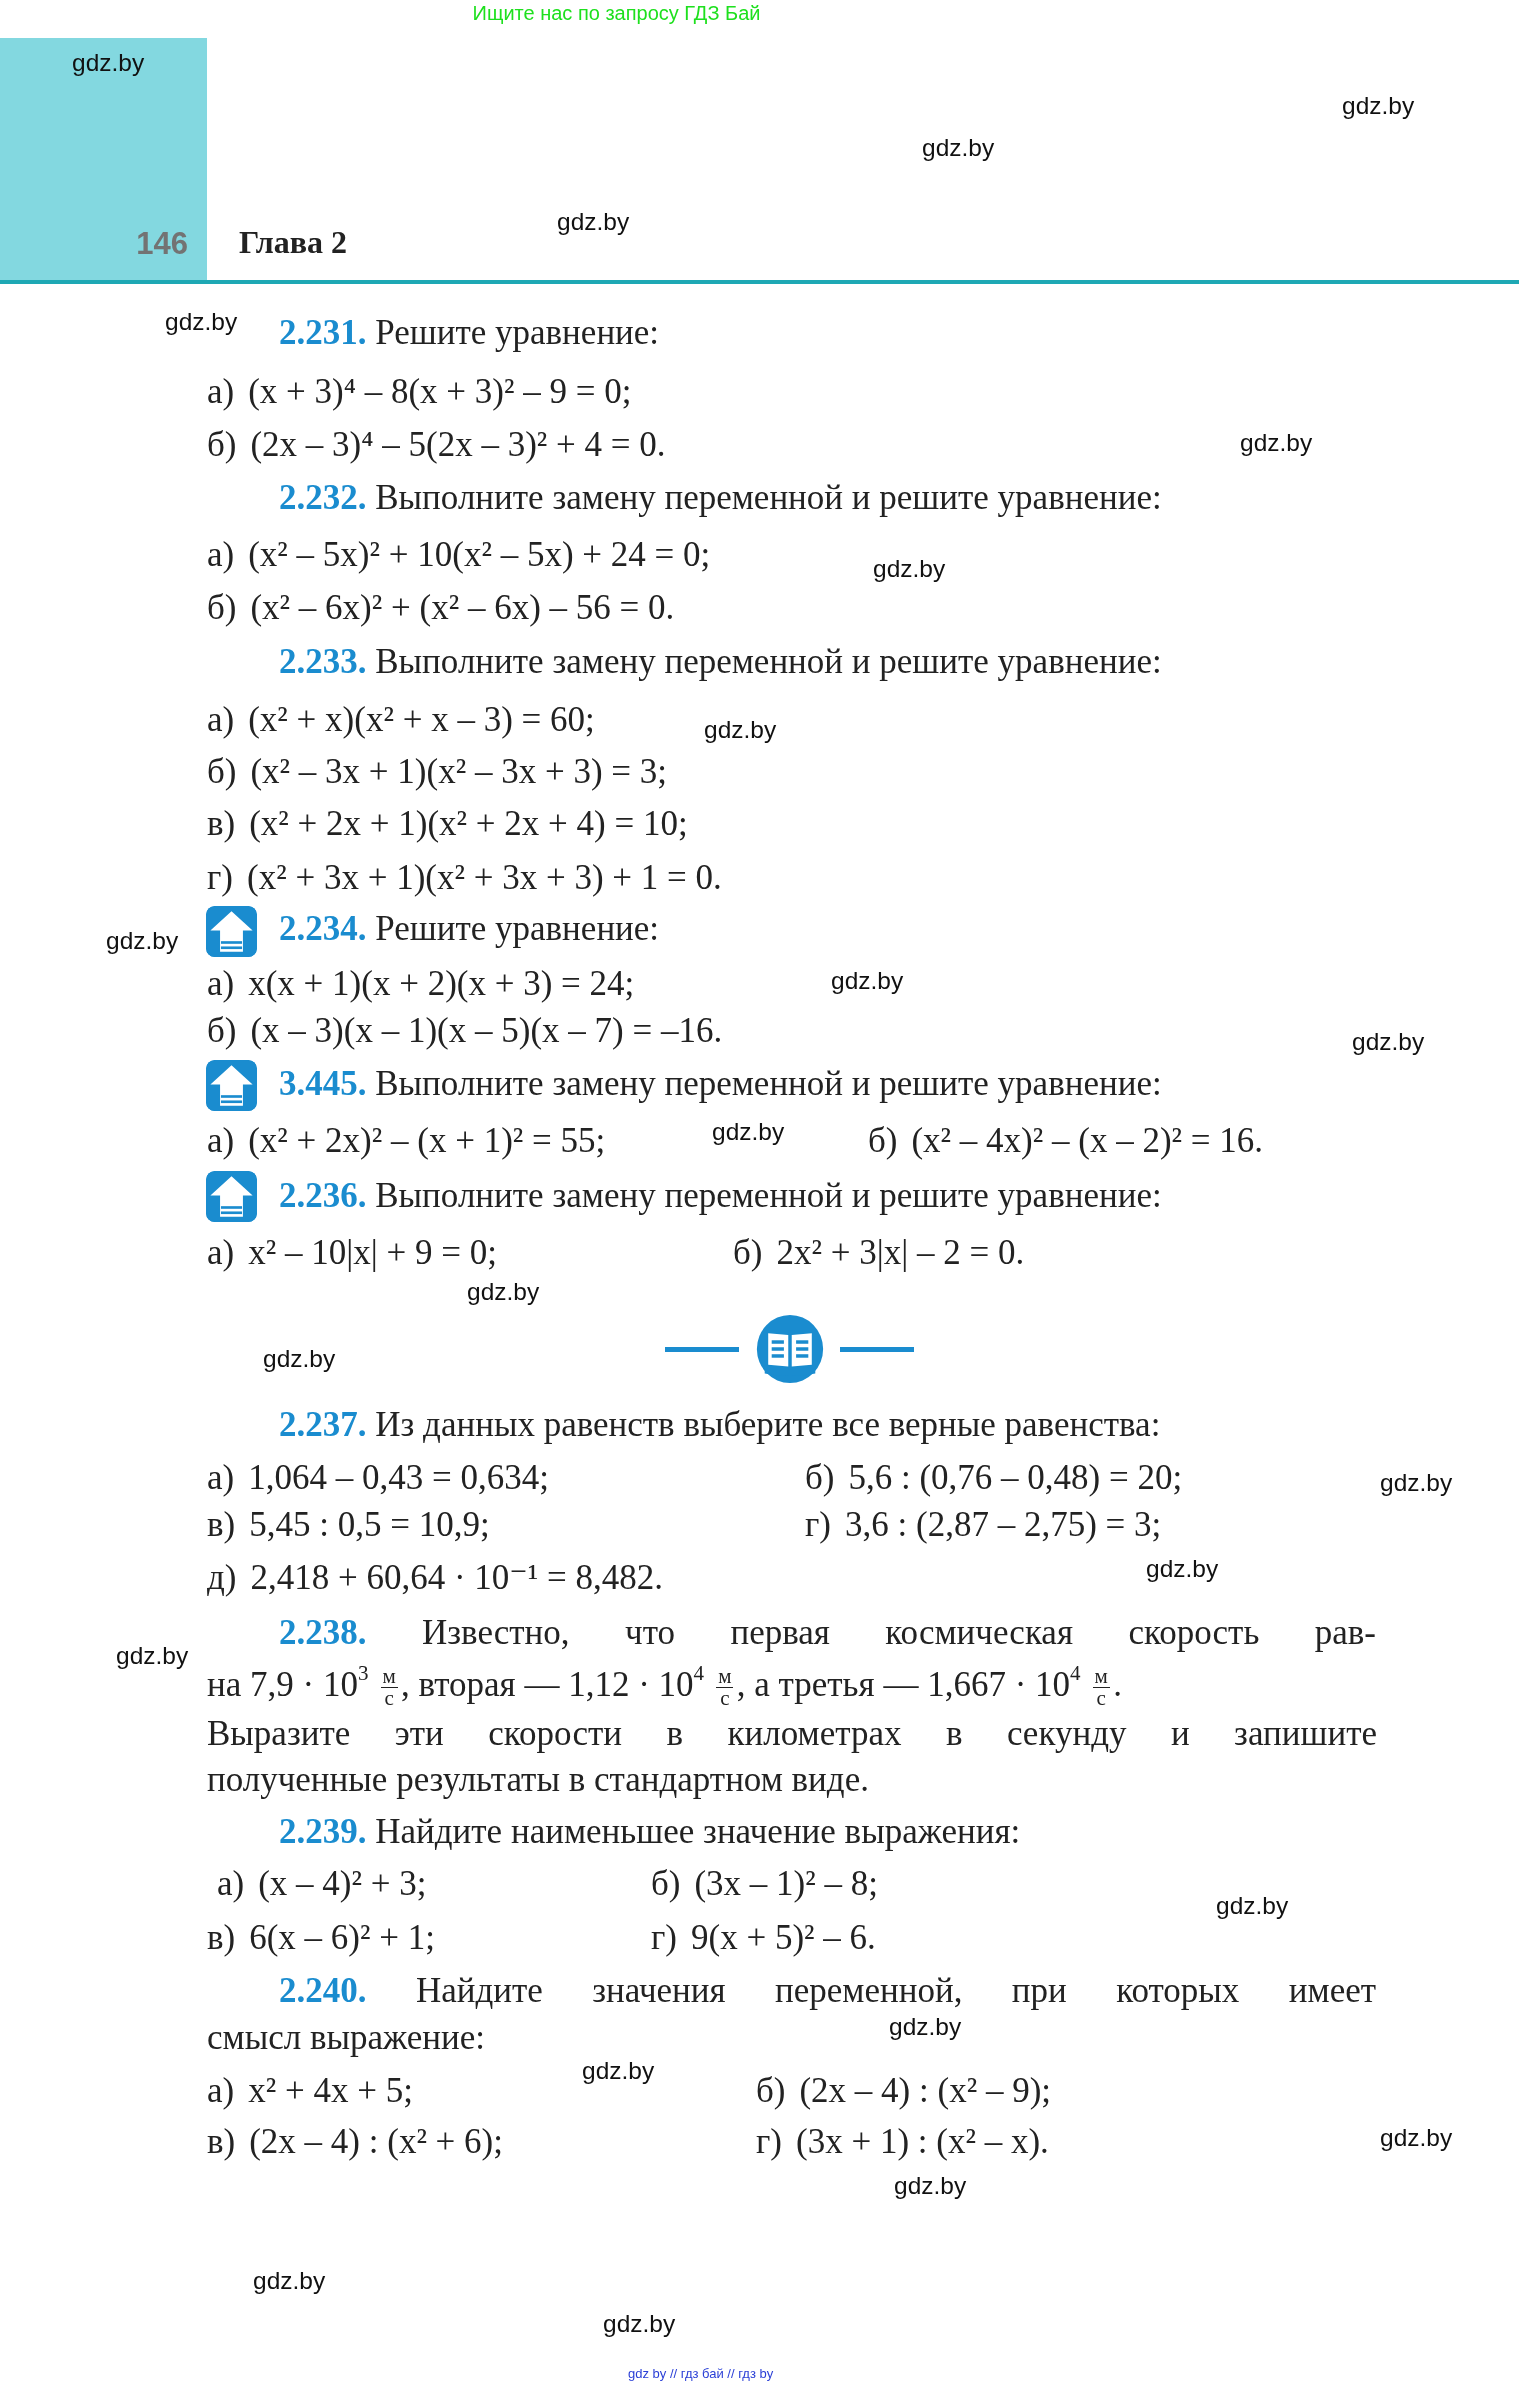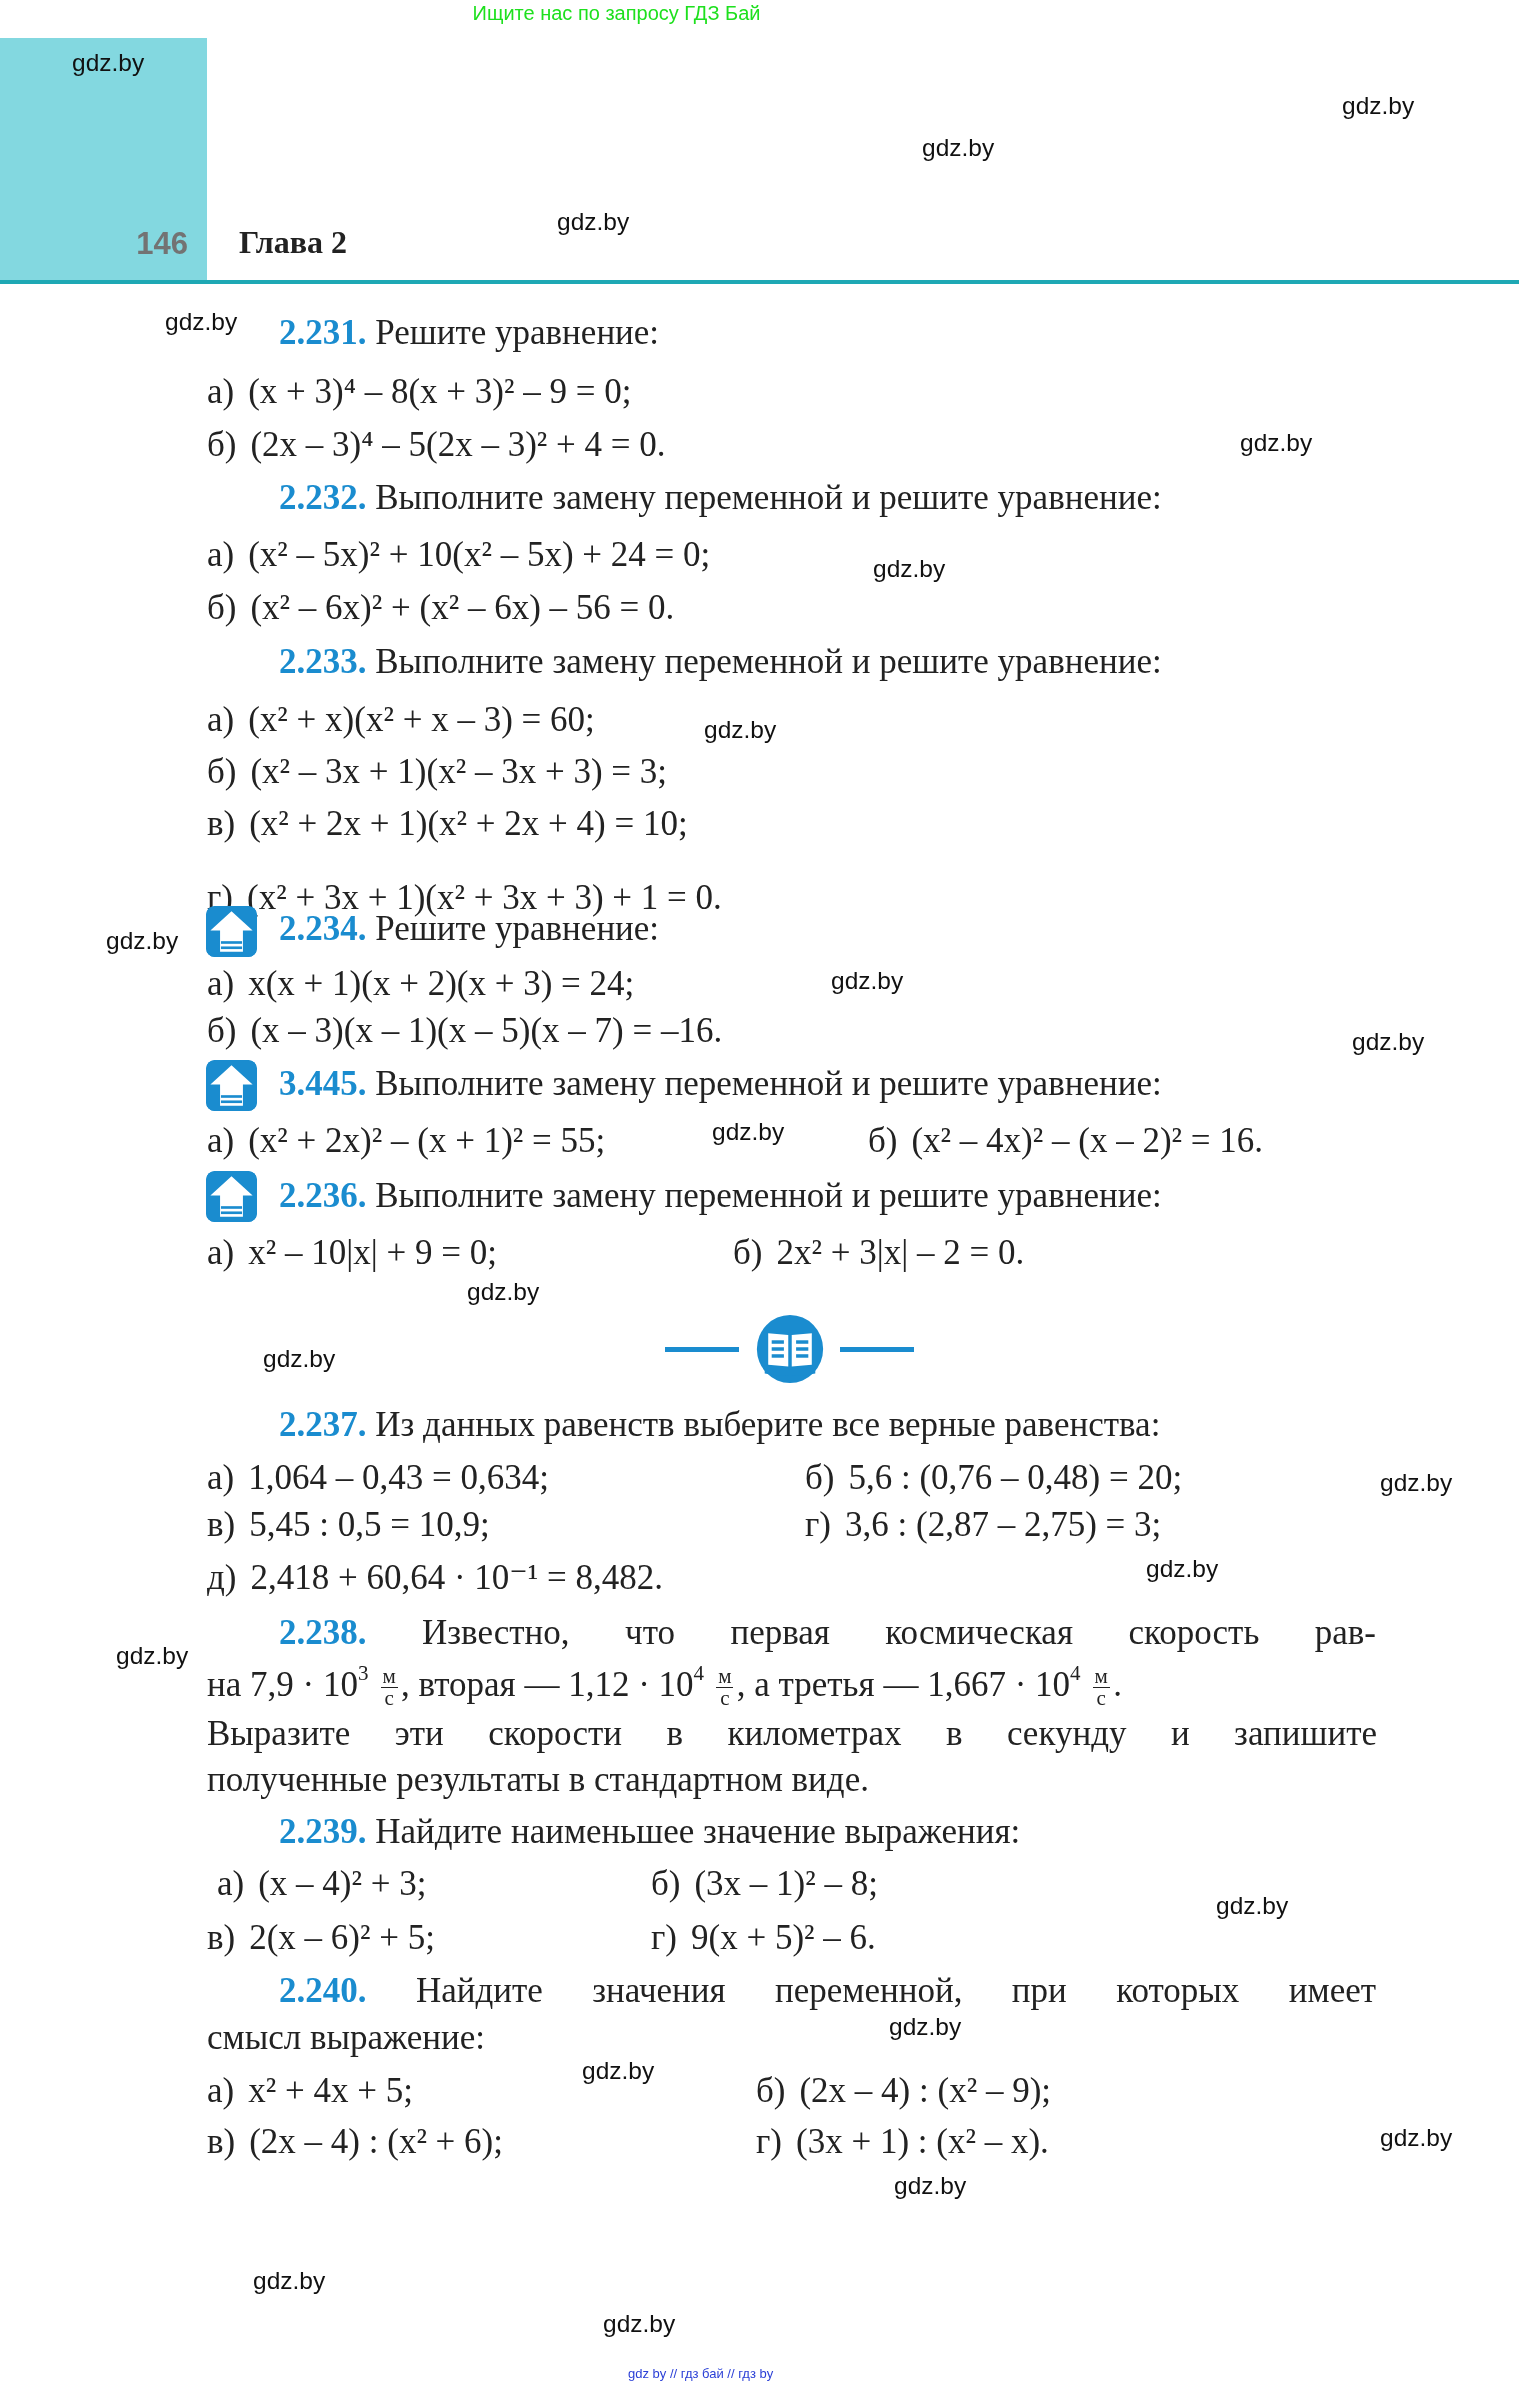--- a/index.html
+++ b/index.html
@@ -105,21 +105,21 @@
 </div>
 <div class="abs line" style="left:207px;top:699px;">
   <span class="lbl">а)</span><span class="math">(x² + x)(x² + x – 3) = 60;</span>
 </div>
 <div class="abs line" style="left:207px;top:751px;">
   <span class="lbl">б)</span><span class="math">(x² – 3x + 1)(x² – 3x + 3) = 3;</span>
 </div>
 <div class="abs line" style="left:207px;top:803px;">
   <span class="lbl">в)</span><span class="math">(x² + 2x + 1)(x² + 2x + 4) = 10;</span>
 </div>
-<div class="abs line" style="left:207px;top:857px;margin-top:20px;">
+<div class="abs line" style="left:207px;top:857px;">
   <span class="lbl">г)</span><span class="math">(x² + 3x + 1)(x² + 3x + 3) + 1 = 0.</span>
 </div>
 
 <div class="abs" style="left:206px;top:906px;">
   <svg class="task-icon" viewBox="0 0 58 58" width="51" height="51">
     <rect x="0" y="0" width="58" height="58" rx="10" fill="#1a8ccf"></rect>
     <polygon points="29,6 53,28 42,28 42,52 16,52 16,28 5,28" fill="#fff"></polygon>
     <rect x="17" y="40" width="24" height="3" fill="#1a8ccf"></rect>
     <rect x="17" y="46" width="24" height="3" fill="#1a8ccf"></rect>
   </svg>
@@ -227,21 +227,21 @@
   <span class="num">2.239.</span>
   <span>Найдите наименьшее значение выражения:</span>
 </div>
 <div class="abs line" style="left:217px;top:1863px;">
   <span class="lbl">а)</span><span class="math">(x – 4)² + 3;</span>
 </div>
 <div class="abs line" style="left:651px;top:1863px;">
   <span class="lbl">б)</span><span class="math">(3x – 1)² – 8;</span>
 </div>
 <div class="abs line" style="left:207px;top:1917px;">
-  <span class="lbl">в)</span><span class="math">2(x – 6)² + 5;</span>
+  <span class="lbl">в)</span><span class="math">6(x – 6)² + 1;</span>
 </div>
 <div class="abs line" style="left:651px;top:1917px;">
   <span class="lbl">г)</span><span class="math">9(x + 5)² – 6.</span>
 </div>
 
 <div class="abs line justify" style="left:279px;top:1970px;width:1097px;">
   <span class="num">2.240.</span>
   <span>Найдите значения переменной, при которых имеет</span>
 </div>
 <div class="abs line" style="left:207px;top:2017px;">смысл выражение:</div>

